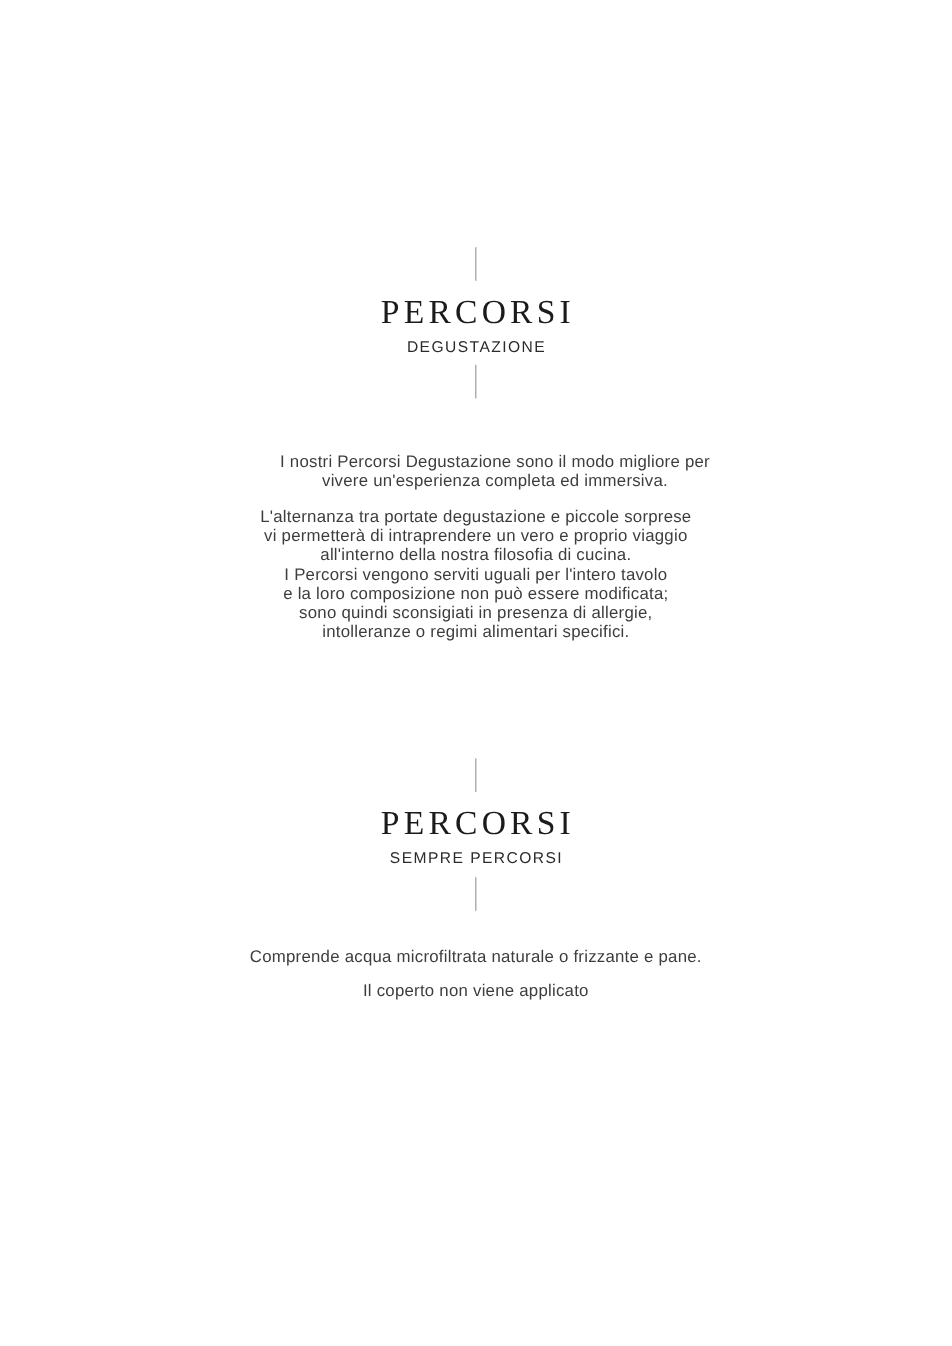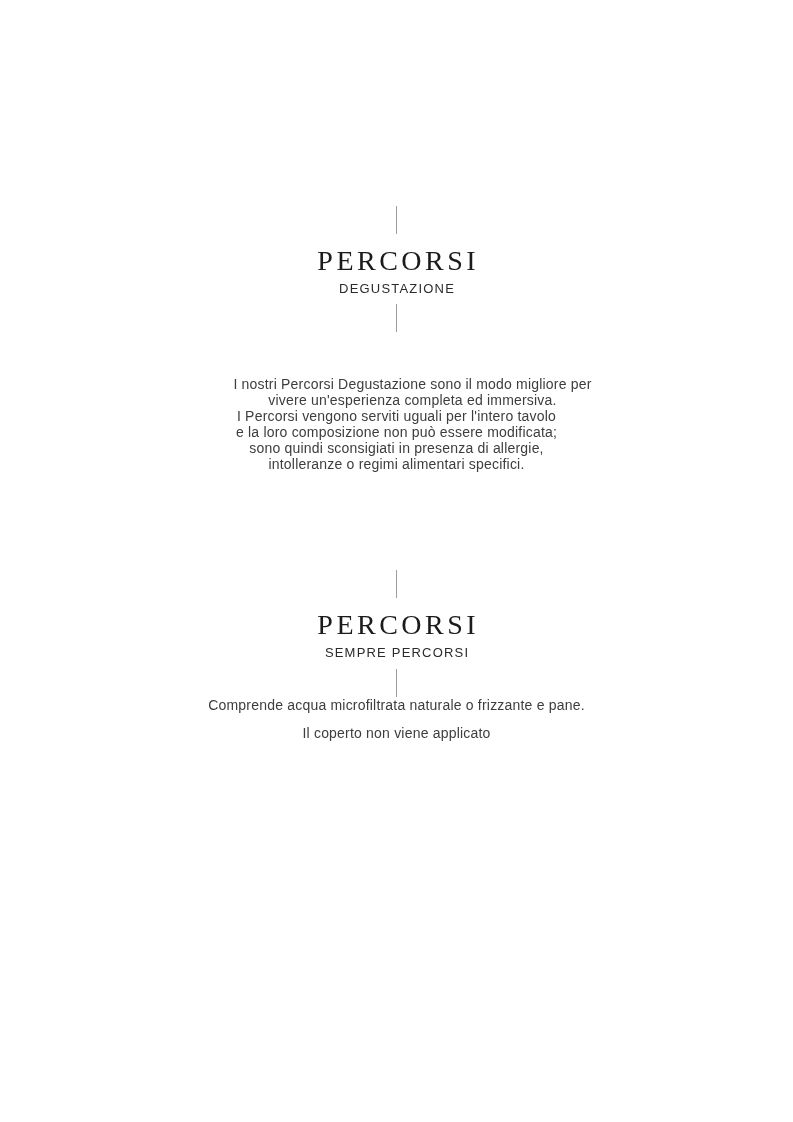--- a/index.html
+++ b/index.html
@@ -55,39 +55,42 @@
     font-size: 14px;
     line-height: 16px;
     letter-spacing: 0.2px;
     color: var(--text-color, #3d3d3d);
     text-align: center;
     white-space: pre-line;
   }
   .p1-1 { margin-top: 44px; margin-left: 32px; }
   .p1-2 { margin-top: 14px; }
   .p1-3 { }
-  .p2-1 { }
+  .p2-1 { margin-top: 30px; }
   .p2-2 { margin-top: 12px; text-align: right; }
 </style>
 </head>
 <body style="background: rgb(255, 255, 255);">
 
 <div class="page">
 
   <div class="divider d-top-1"></div>
 
   <h1 class="section-title">PERCORSI</h1>
 
   <div class="section-subtitle">DEGUSTAZIONE</div>
 
   <div class="divider d-bottom-1"></div>
 
   <p class="body-text p1-1">I nostri Percorsi Degustazione sono il modo migliore per
 vivere un'esperienza completa ed immersiva.</p>
 
+  <p class="body-text p1-2">L'alternanza tra portate degustazione e piccole sorprese
+vi permetterà di intraprendere un vero e proprio viaggio
+all'interno della nostra filosofia di cucina.</p>
 
   <p class="body-text p1-3">I Percorsi vengono serviti uguali per l'intero tavolo
 e la loro composizione non può essere modificata;
 sono quindi sconsigiati in presenza di allergie,
 intolleranze o regimi alimentari specifici.</p>
 
   <div class="divider d-top-2"></div>
 
   <h1 class="section-title">PERCORSI</h1>
 

